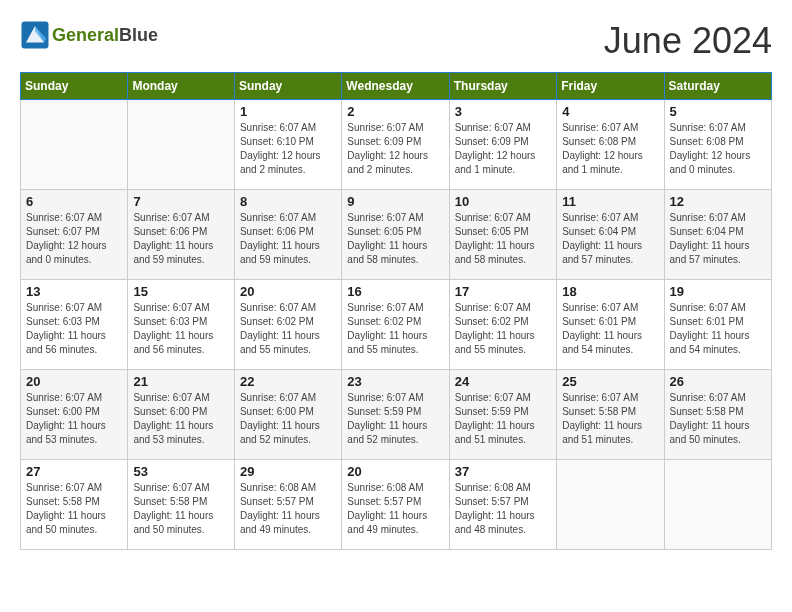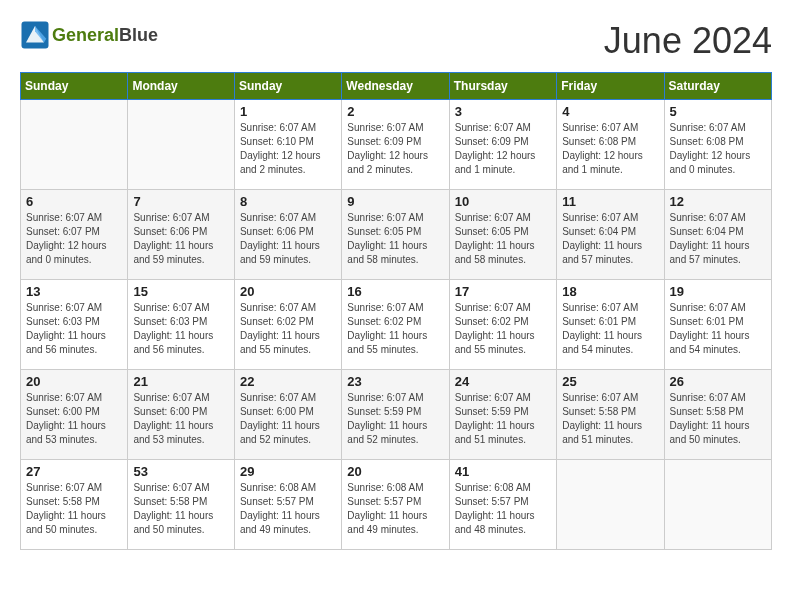--- a/index.html
+++ b/index.html
@@ -342,21 +342,21 @@
 and 49 minutes.</div>
         </td>
         <td>
           <span class="day-number">20</span>
           <div class="day-info" style="white-space: pre-line;">Sunrise: 6:08 AM
 Sunset: 5:57 PM
 Daylight: 11 hours
 and 49 minutes.</div>
         </td>
         <td>
-          <span class="day-number">41</span>
+          <span class="day-number">37</span>
           <div class="day-info" style="white-space: pre-line;">Sunrise: 6:08 AM
 Sunset: 5:57 PM
 Daylight: 11 hours
 and 48 minutes.</div>
         </td>
         <td class="empty-cell"></td>
         <td class="empty-cell"></td>
       </tr>
     </tbody>
 </table>

